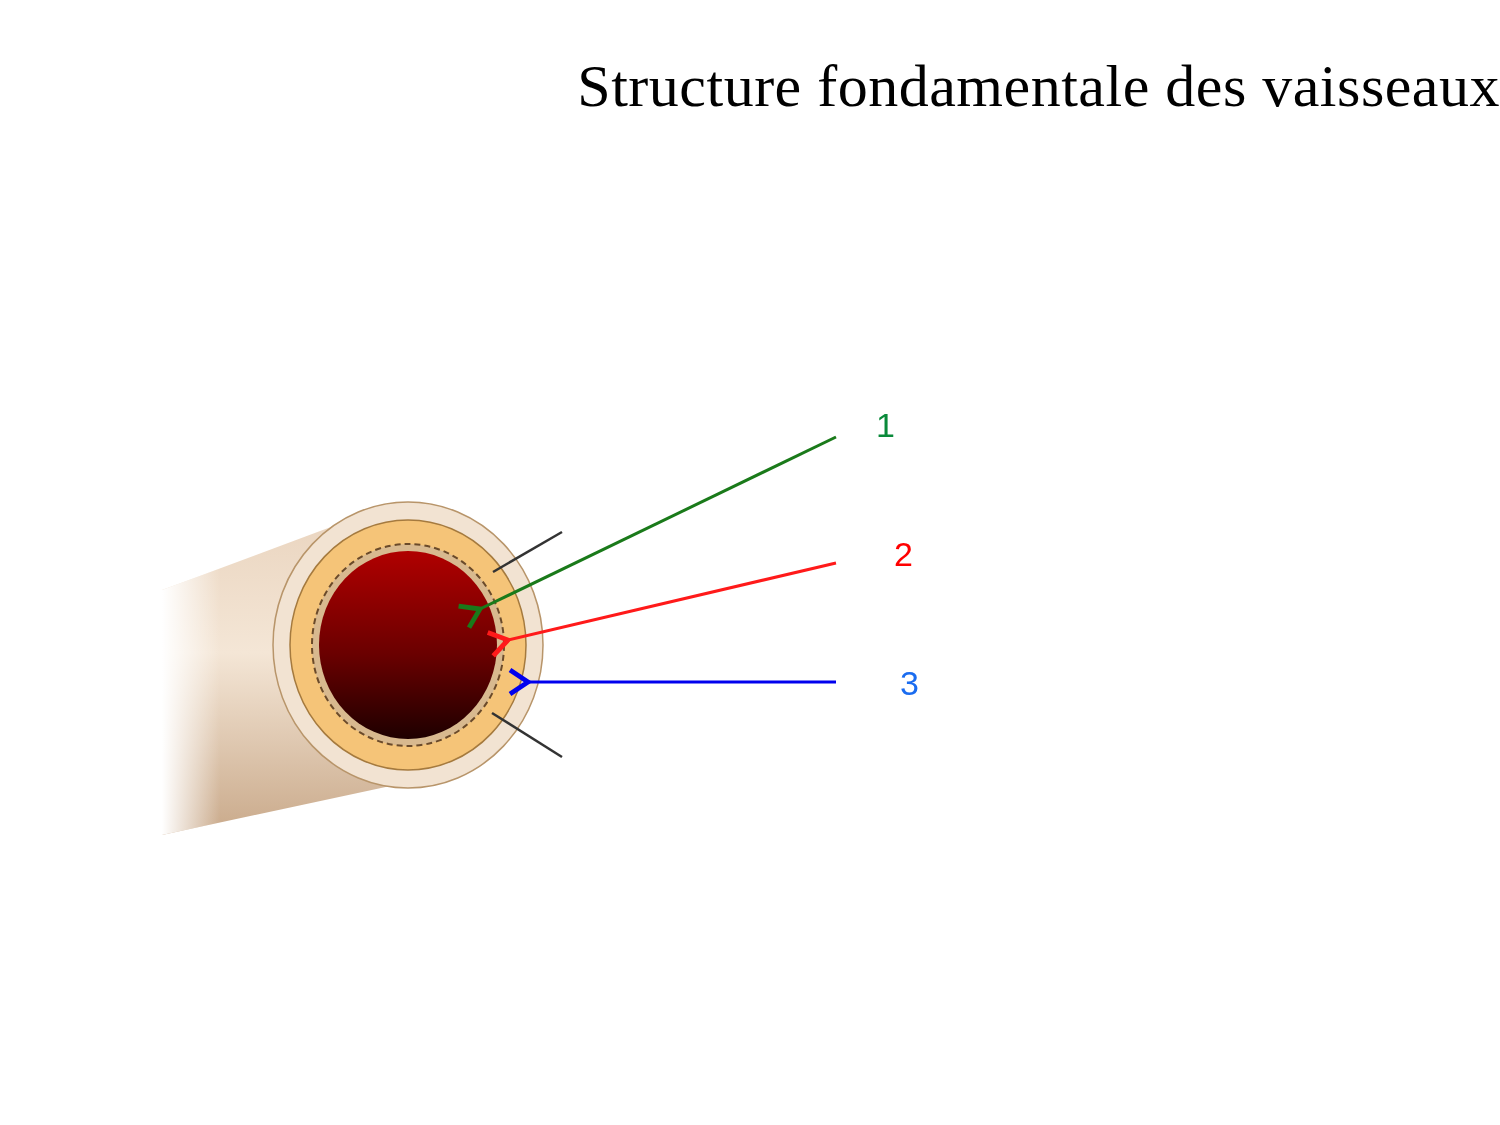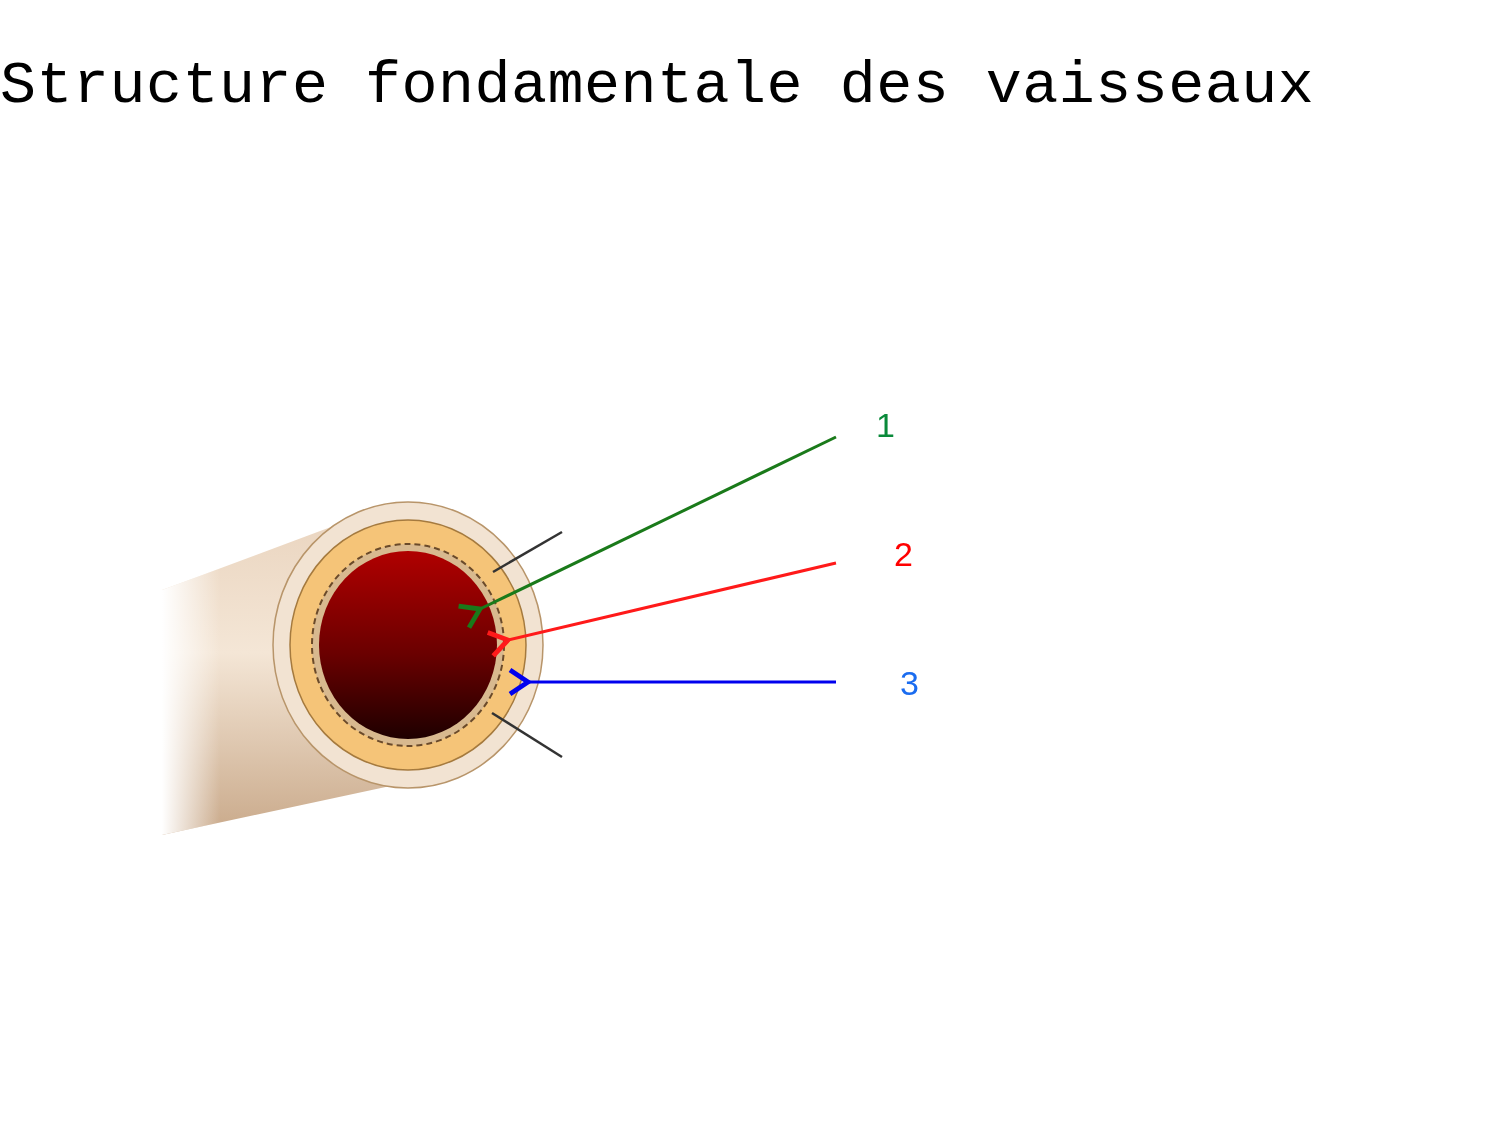--- a/index.html
+++ b/index.html
@@ -1,17 +1,17 @@
 <!DOCTYPE html>
 <html><head>
 <meta charset="utf-8">
 <style>
   html, body { margin:0; padding:0; background:#ffffff; }
   body { width:1500px; height:1125px; position:relative; overflow:hidden; font-family:"DejaVu Sans", sans-serif; }
-  .title { position:absolute; left:0; top:52px; width:1500px; text-align:left; font-size:60px; color:#000; letter-spacing:0.5px; font-family:Liberation Mono, monospace; font-weight:normal; }
+  .title { position:absolute; left:0; top:52px; width:1500px; text-align:right; font-size:60px; color:#000; letter-spacing:0.5px; font-family:Liberation Serif, serif; font-weight:normal; }
   .diagram { position:absolute; left:0; top:0; width:1500px; height:1125px; }
   .label { position:absolute; font-family:"Liberation Sans", sans-serif; font-size:34px; }
 </style>
 </head>
 <body>
 
 <div class="title">Structure fondamentale des vaisseaux</div>
 
 <svg class="diagram" width="1500" height="1125" viewBox="0 0 1500 1125">
   <defs>

